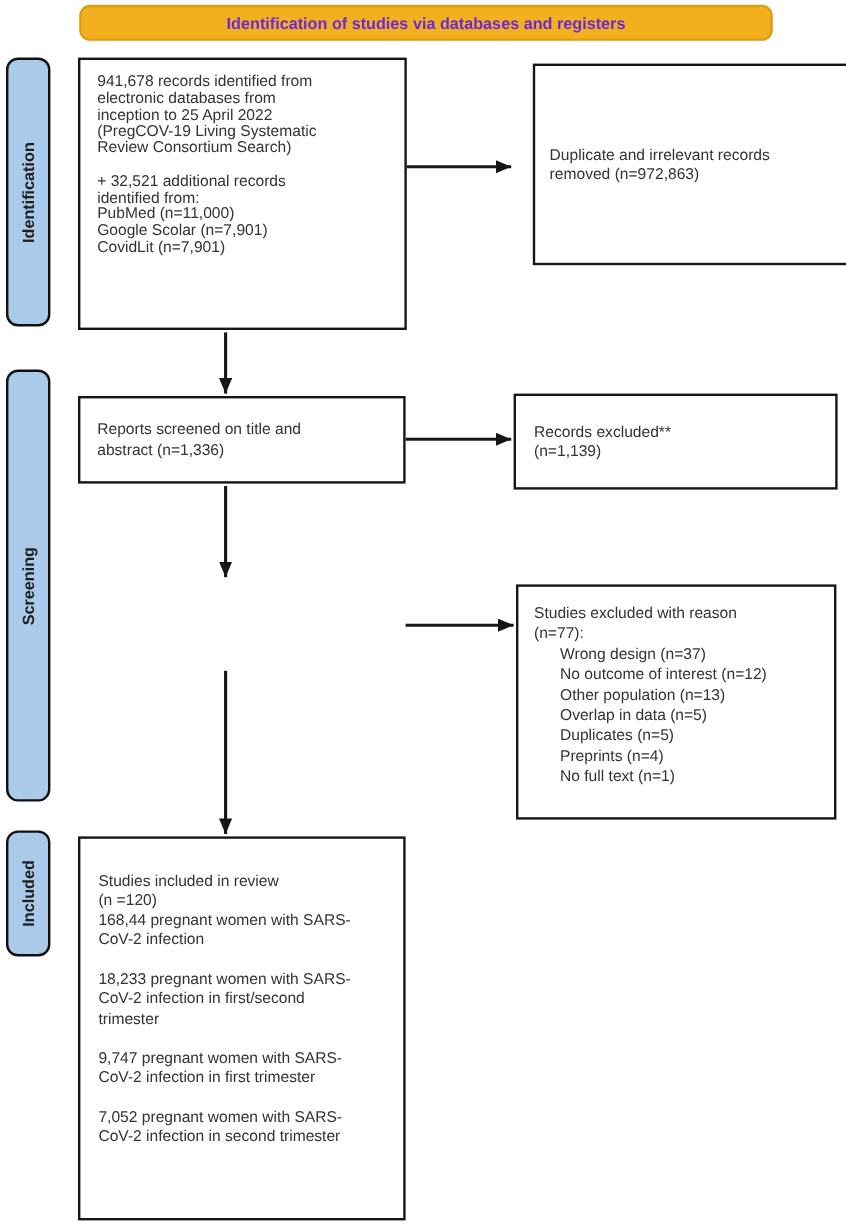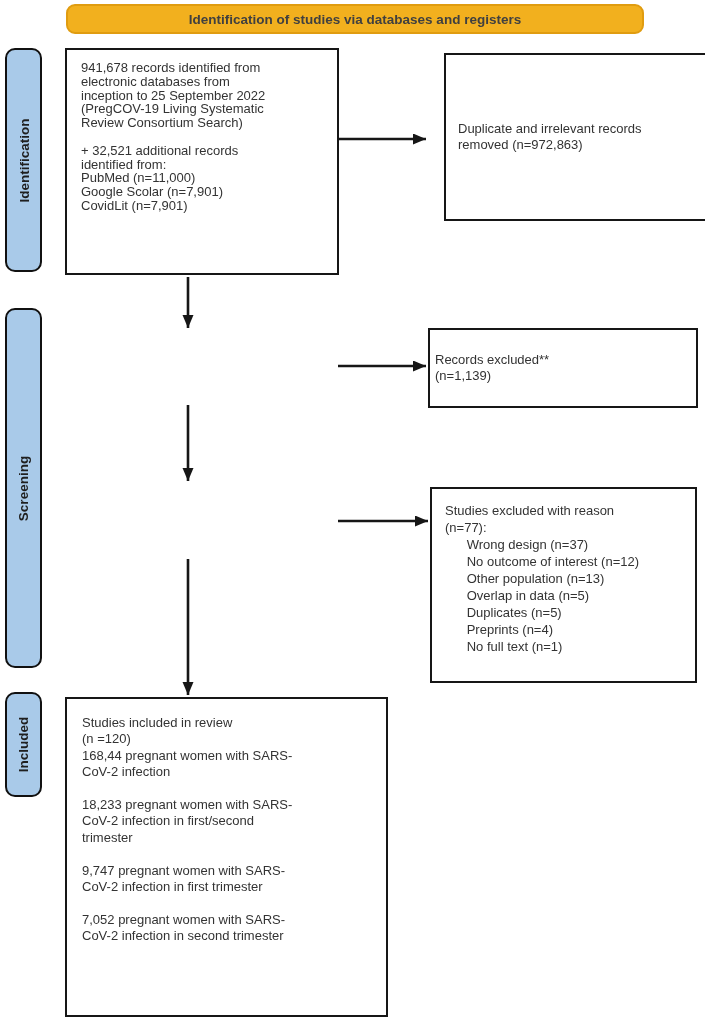--- a/index.html
+++ b/index.html
@@ -20,21 +20,21 @@
     overflow:hidden;
     color:var(--text);
   }
   .banner{
     position:absolute;
     left:66px; top:4px; width:578px; height:30px;
     background:var(--banner-bg);
     border:2px solid var(--banner-border);
     border-radius:9px;
     display:flex; align-items:center; justify-content:center;
-    font-size:13.5px; font-weight:bold; color:#404040;
+    font-size:13.5px; font-weight:bold; color:#6d28d9;
   }
   .stage{
     position:absolute;
     left:5px; width:37px;
     background:var(--stage-bg);
     border:2px solid #111111;
     border-radius:10px;
     display:flex; align-items:center; justify-content:center;
   }
   .stage span{
@@ -50,25 +50,25 @@
     background:#ffffff;
     border:2px solid var(--line);
     font-size:13px;
   }
   .fbox .txt{ white-space:pre-wrap; line-height:16.4px; }
   .vcenter{ display:flex; align-items:center; }
   .box-records{ left:65px; top:48px; width:274px; height:227px; padding:11px 10px 0 14px; }
   .box-records .txt{ line-height:13.8px; }
   .box-duplicates{ left:444px; top:53px; width:269px; height:168px; padding:0 8px 0 12px; }
   .box-screened{ left:65px; top:330px; width:273px; height:73px; padding:0 8px 0 14px; }
-  .box-excluded{ left:428px; top:328px; width:270px; height:80px; padding:0 8px 0 5px; }
+  .box-excluded{ left:428px; top:328px; width:270px; height:80px; padding:0 8px 0 15px; }
   .box-fulltext{ left:65px; top:483px; width:273px; height:74px; padding:0 8px 0 14px; }
   .box-reasons{ left:430px; top:487px; width:267px; height:196px; padding:13px 1px 0 13px; }
   .box-reasons .txt{ line-height:17px; }
-  .box-included{ left:65px; top:697px; width:323px; height:320px; padding:16px 8px 0 15px; }
+  .box-included{ left:65px; top:697px; width:273px; height:320px; padding:27px 8px 0 15px; }
   .box-included .txt{ line-height:16.4px; }
   .arrows{
     position:absolute; left:0; top:0;
     pointer-events:none;
   }
 </style>
 </head>
 <body>
 
 <div class="canvas">
@@ -83,36 +83,40 @@
   <div class="stage stage-screening">
     <span>Screening</span>
   </div>
   <div class="stage stage-included">
     <span>Included</span>
   </div>
 
   <div class="fbox box-records">
     <div class="txt">941,678 records identified from
 electronic databases from
-inception to 25 September 2022
+inception to 25 April 2022
 (PregCOV-19 Living Systematic
 Review Consortium Search)
 
 + 32,521 additional records
 identified from:
 PubMed (n=11,000)
 Google Scolar (n=7,901)
 CovidLit (n=7,901)</div>
   </div>
 
   <div class="fbox box-duplicates vcenter">
     <div class="txt">Duplicate and irrelevant records
 removed (n=972,863)</div>
   </div>
 
+  <div class="fbox box-screened vcenter">
+    <div class="txt">Reports screened on title and
+abstract (n=1,336)</div>
+  </div>
 
   <div class="fbox box-excluded vcenter">
     <div class="txt">Records excluded**
 (n=1,139)</div>
   </div>
 
 
   <div class="fbox box-reasons">
     <div class="txt">Studies excluded with reason
 (n=77):

